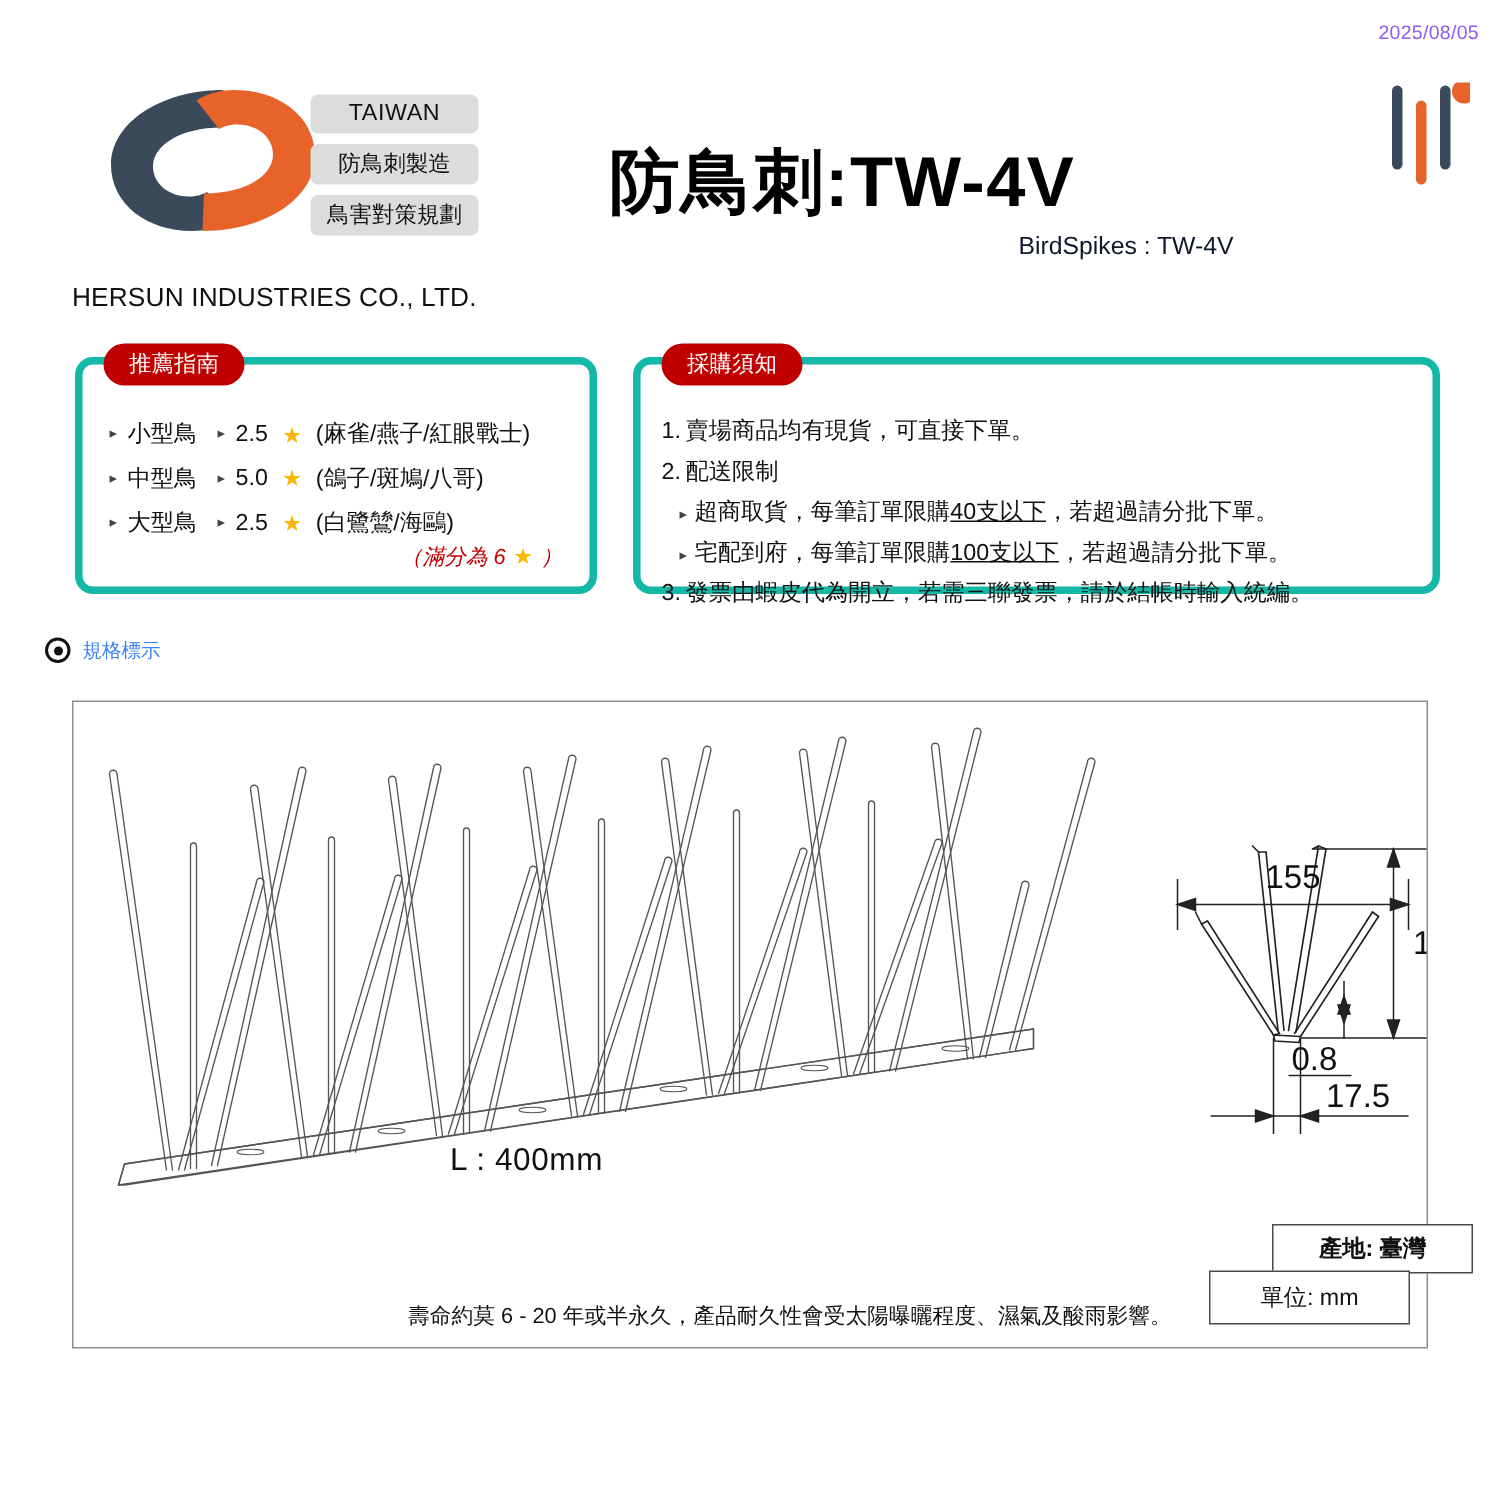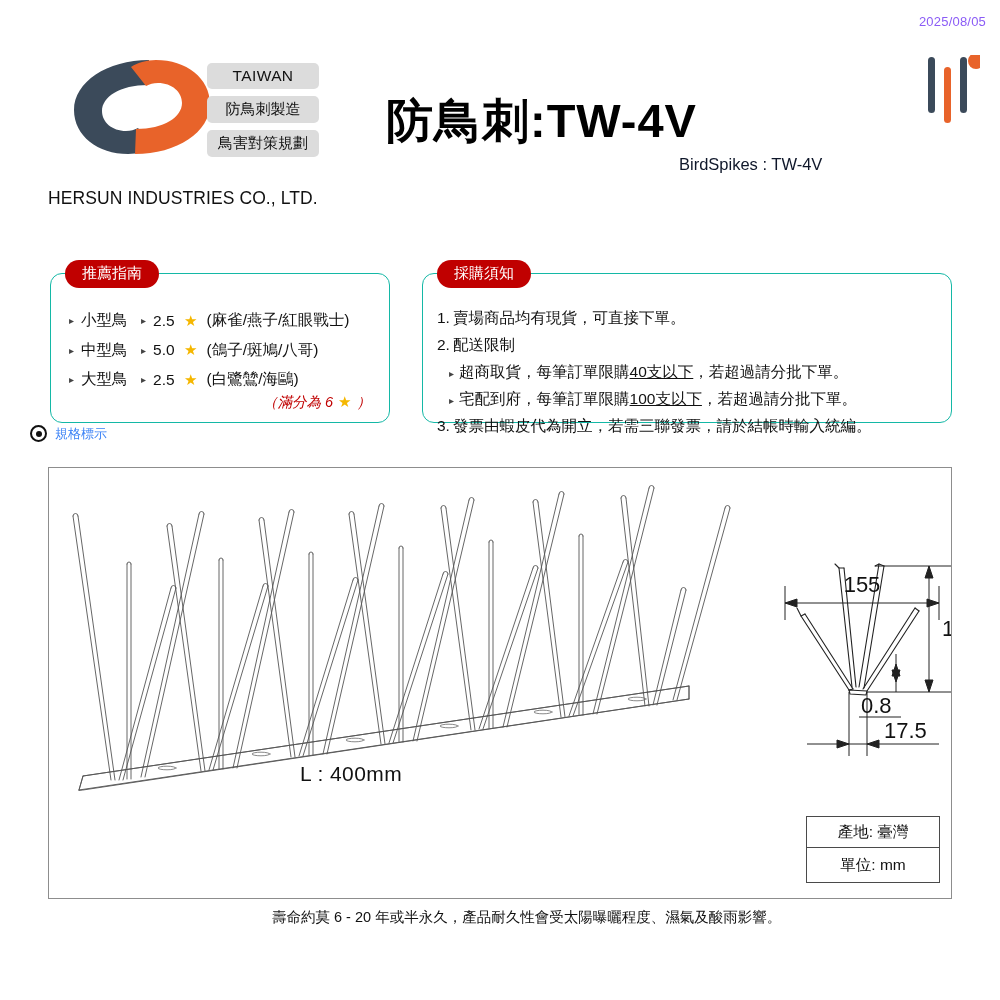--- a/index.html
+++ b/index.html
@@ -29,32 +29,32 @@
   .tags{position:absolute;left:207px;top:63px;width:112px;}
   .tag{
     background:#dcdcdc;color:#111;border-radius:5px;
     font-size:15px;text-align:center;padding:4px 0;margin-bottom:7px;
     font-family:"Liberation Sans","DejaVu Sans",sans-serif;
   }
   .tag.en{font-size:15.5px;letter-spacing:.4px;}
 
   
   .title{
-    position:absolute;left:386px;top:90px;
+    position:absolute;left:406px;top:90px;
     font-size:47px;font-weight:bold;letter-spacing:1px;
     color:#000;white-space:nowrap;text-align:center;
   }
   .subtitle{
     position:absolute;left:679px;top:155px;
     font-size:16.5px;color:#0f172a;white-space:nowrap;
   }
 
   
   .panel{
-    position:absolute;border:1px solid #14b8a6;border-radius:12px;background:#fff;margin-top:35px;
+    position:absolute;border:5px solid #14b8a6;border-radius:12px;background:#fff;
   }
   .panel.left{left:50px;top:238px;width:338px;height:148px;}
   .panel.right{left:422px;top:238px;width:528px;height:148px;}
   .badge{
     position:absolute;left:14px;top:-14px;
     background:#c00000;color:#fff;border-radius:14px;
     font-size:15px;padding:4px 17px 5px;white-space:nowrap;
     font-family:"Liberation Sans","DejaVu Sans",sans-serif;
   }
   .rows{position:absolute;left:18px;top:36px;right:10px;}
@@ -100,29 +100,29 @@
   .spec{
     position:absolute;left:48px;top:467px;width:902px;height:430px;
     border:1px solid #8d8d8d;background:#fff;
   }
   .spec svg{position:absolute;left:0;top:0;}
   .llabel{
     position:absolute;left:300px;top:762px;
     font-size:21px;color:#111;white-space:nowrap;letter-spacing:.4px;
   }
   .lifenote{
-    position:absolute;left:272px;top:908px;
+    position:absolute;left:272px;top:868px;
     font-size:14.5px;color:#111;white-space:nowrap;text-align:center;
   }
   .infobox{
     position:absolute;border:1px solid #4a4a4a;background:#fff;
     font-size:15.5px;color:#111;text-align:center;
     display:flex;align-items:center;justify-content:center;white-space:nowrap;
   }
-  .infobox.origin{left:806px;top:816px;width:132px;height:31px;}
+  .infobox.origin{left:848px;top:816px;width:132px;height:31px;font-weight:bold;}
   .infobox.unit{left:806px;top:847px;width:132px;height:34px;}
 
   .dim{font-size:22px;fill:#111;font-family:"Liberation Sans","DejaVu Sans",sans-serif;}
 </style>
 </head>
 <body>
 
 <div class="page">
 
   <div class="date">2025/08/05</div>

